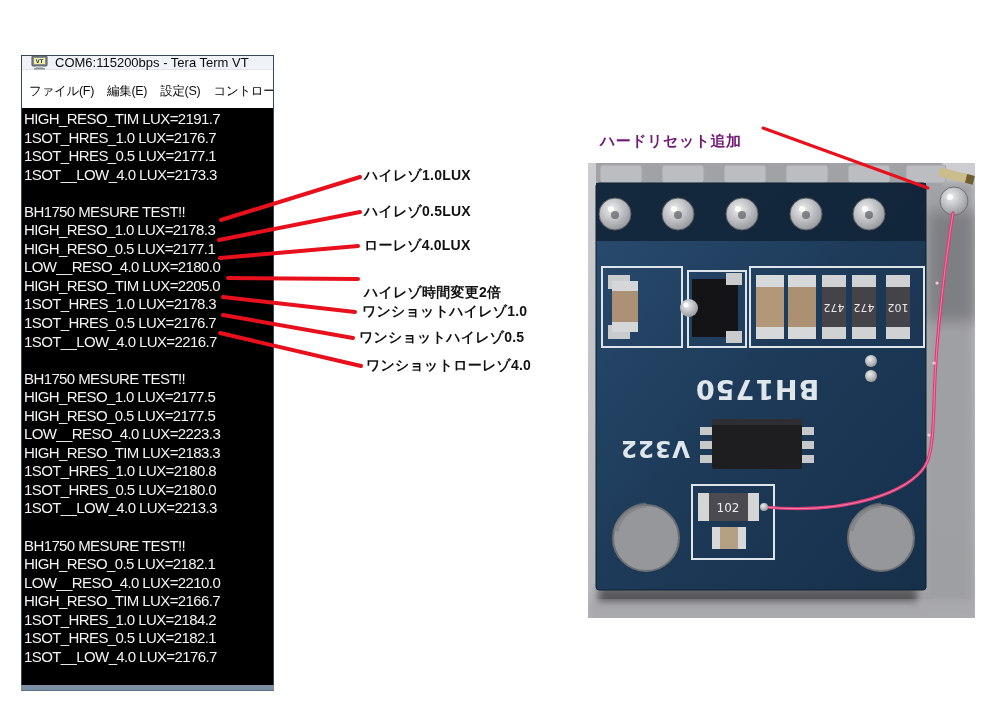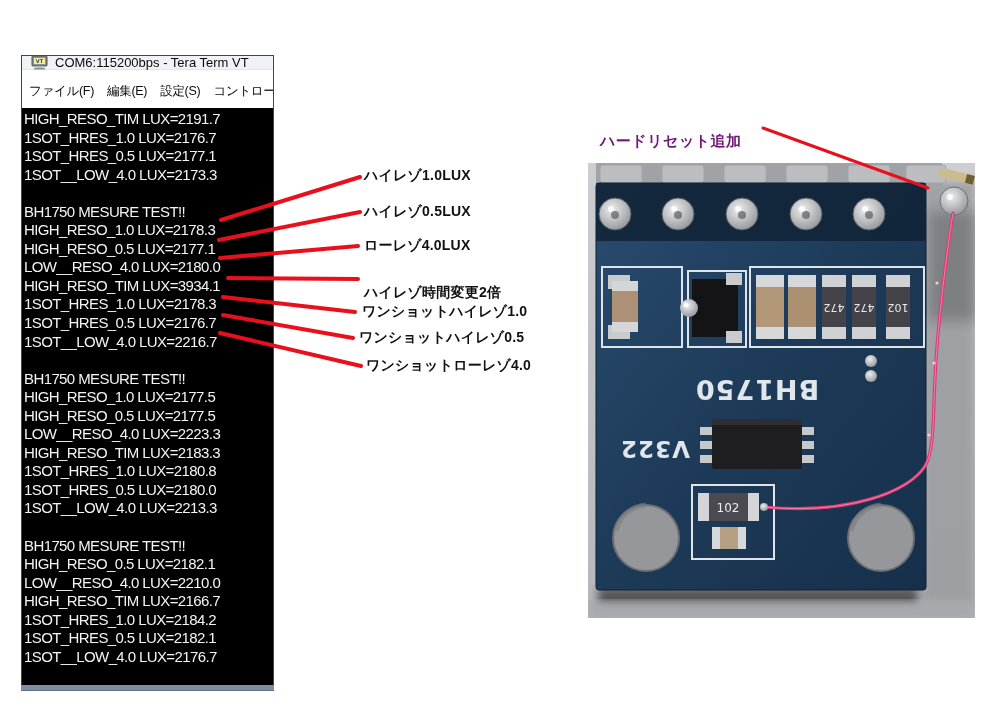--- a/index.html
+++ b/index.html
@@ -80,21 +80,21 @@
   <div class="term-screen" id="term-screen">
       <div class="term-line">HIGH_RESO_TIM LUX=2191.7</div>
       <div class="term-line">1SOT_HRES_1.0 LUX=2176.7</div>
       <div class="term-line">1SOT_HRES_0.5 LUX=2177.1</div>
       <div class="term-line">1SOT__LOW_4.0 LUX=2173.3</div>
       <div class="term-line">&nbsp;</div>
       <div class="term-line">BH1750 MESURE TEST!!</div>
       <div class="term-line">HIGH_RESO_1.0 LUX=2178.3</div>
       <div class="term-line">HIGH_RESO_0.5 LUX=2177.1</div>
       <div class="term-line">LOW__RESO_4.0 LUX=2180.0</div>
-      <div class="term-line">HIGH_RESO_TIM LUX=3934.1</div>
+      <div class="term-line">HIGH_RESO_TIM LUX=2205.0</div>
       <div class="term-line">1SOT_HRES_1.0 LUX=2178.3</div>
       <div class="term-line">1SOT_HRES_0.5 LUX=2176.7</div>
       <div class="term-line">1SOT__LOW_4.0 LUX=2216.7</div>
       <div class="term-line">&nbsp;</div>
       <div class="term-line">BH1750 MESURE TEST!!</div>
       <div class="term-line">HIGH_RESO_1.0 LUX=2177.5</div>
       <div class="term-line">HIGH_RESO_0.5 LUX=2177.5</div>
       <div class="term-line">LOW__RESO_4.0 LUX=2223.3</div>
       <div class="term-line">HIGH_RESO_TIM LUX=2183.3</div>
       <div class="term-line">1SOT_HRES_1.0 LUX=2180.8</div>

